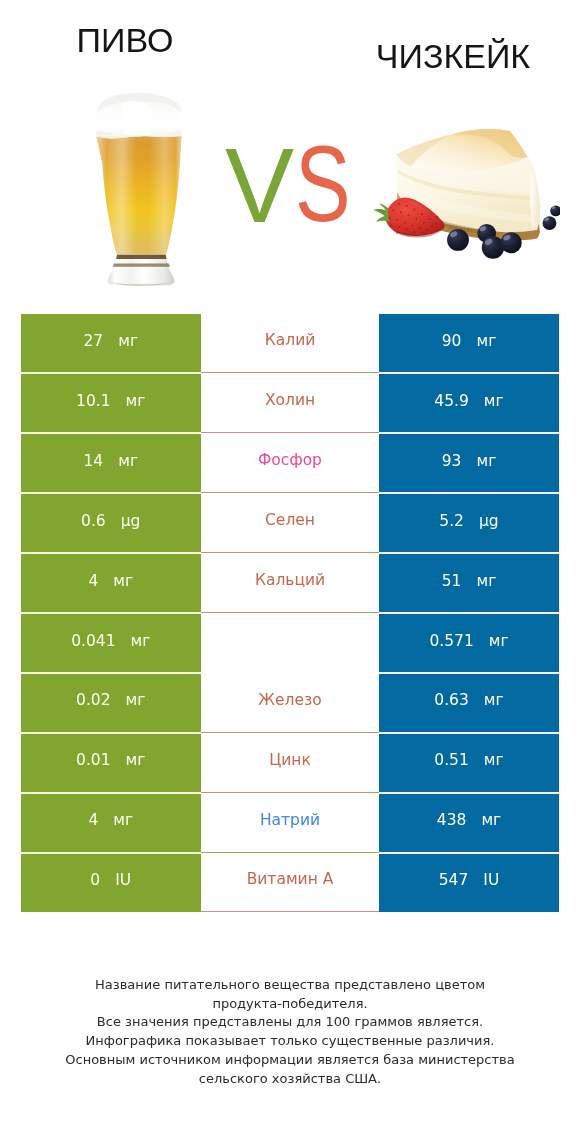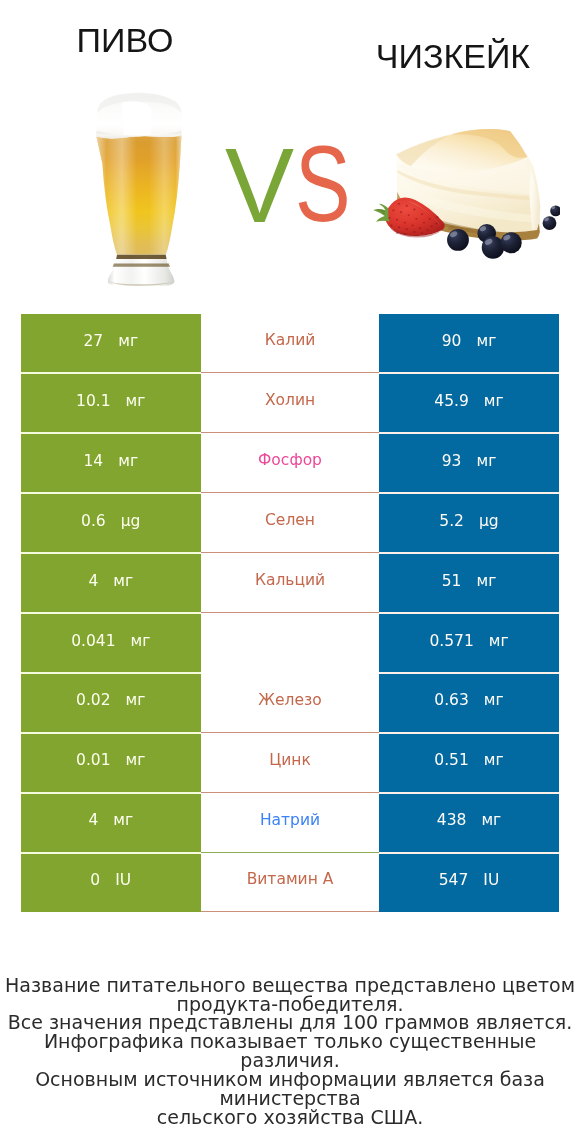--- a/index.html
+++ b/index.html
@@ -21,21 +21,21 @@
         box-sizing:border-box;font-family:"DejaVu Sans",sans-serif;font-size:15.5px;letter-spacing:0;}
   .c-left{left:0;width:179.5px;background:#82a52f;color:#fdfff0;}
   .cell>span{position:relative;top:-2.3px;}
   .c-mid{left:179.5px;width:179px;background:#fff;font-size:15.5px;padding-bottom:5px;}
   .c-right{left:358px;width:180px;background:#0369a1;color:#fffdf8;}
   .rowdiv{position:absolute;height:2px;z-index:5;}
   .rowdiv.l{left:0;width:179.5px;background:#f4fadb;}
   .rowdiv.r{left:358px;width:180px;background:#fdf0e9;}
   .unit{font-size:15.5px;margin-left:15px;}
   .note{position:absolute;left:0;width:580px;top:975.6px;text-align:center;font-family:"DejaVu Sans",sans-serif;
-        font-size:19px;color:#2b2b2b;line-height:18.9px;}
+        font-size:13px;color:#2b2b2b;line-height:18.9px;}
 </style>
 </head>
 <body>
 
 <div class="page">
   <div class="hdr" id="hdr-left">ПИВО</div>
   <div class="hdr" id="hdr-right">ЧИЗКЕЙК</div>
   <div class="img-beer">
     <svg viewBox="0 0 180 400" preserveAspectRatio="none" width="180" height="400" xmlns="http://www.w3.org/2000/svg">
       <defs>

